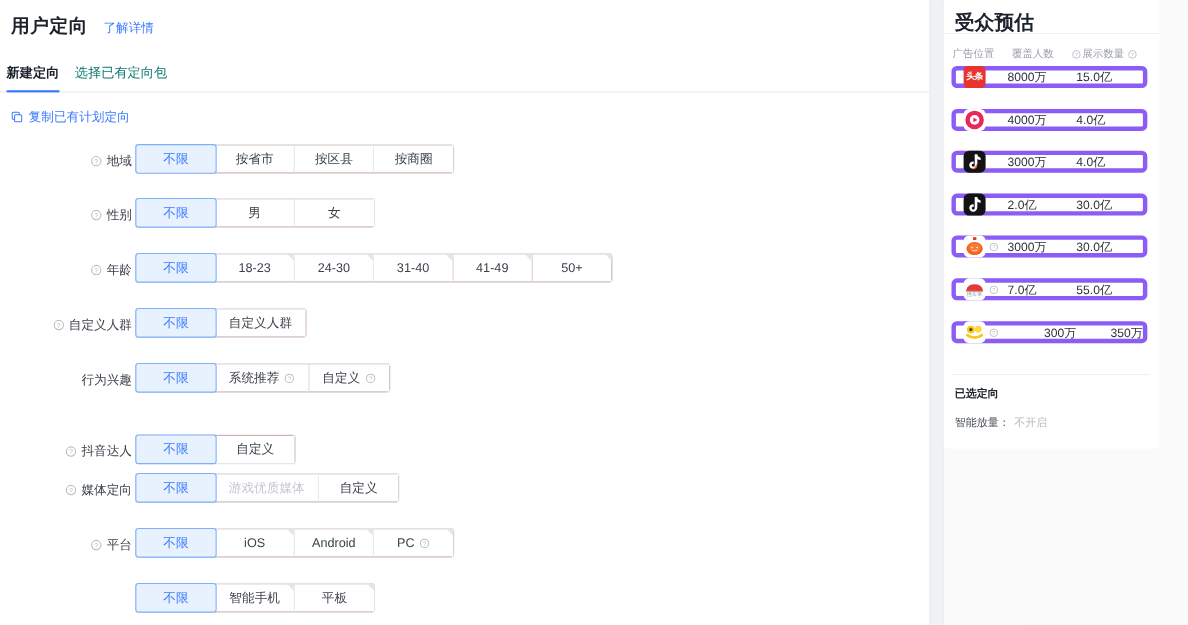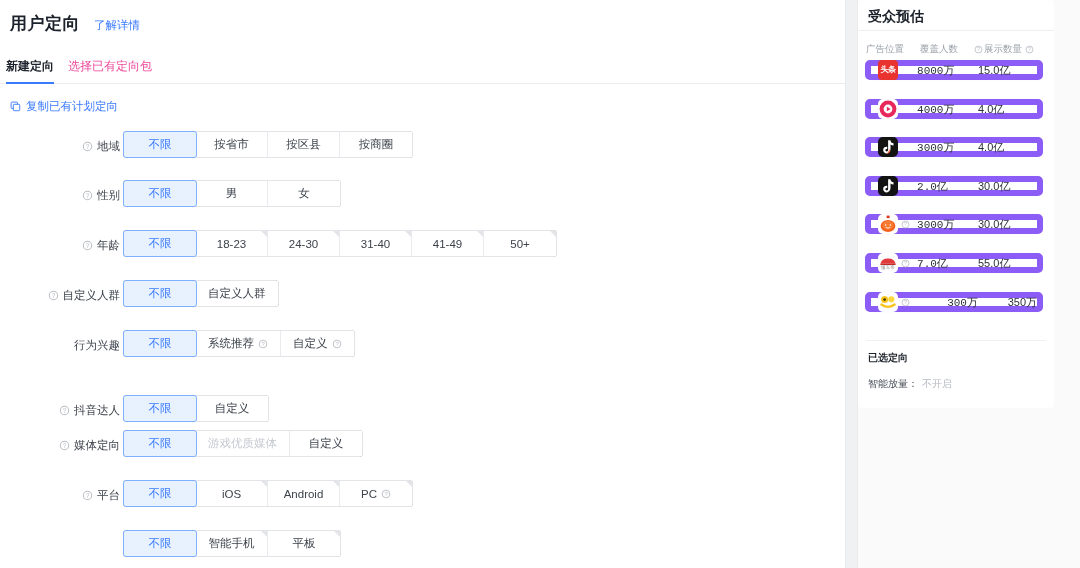--- a/index.html
+++ b/index.html
@@ -31,21 +31,21 @@
     font-size: 11.5px; color: #3a7afe; cursor: pointer;
   }
 
   .tabs {
     position: absolute; left: 0; top: 58px; width: 845px;
     height: 26px;
     border-bottom: 1px solid #ececec;
   }
   .tab {
     position: absolute; top: 0;
-    font-size: 12px; color: #ec4899; cursor: pointer;
+    font-size: 12px; color: #0f766e; cursor: pointer;
     padding-bottom: 8px;
   }
   .tab.active { color: #1c222b; font-weight: bold; }
   .tab.active::after {
     content: ""; position: absolute;
     left: 0; right: 0; bottom: -1px; height: 2px; background: #3a7afe;
   }
   .tab-1 { left: 6px; }
   .tab-2 { left: 68px; }
 
@@ -130,51 +130,51 @@
     background: #fafafa;
   }
   .side-panel {
     position: absolute; left: 0; top: 0;
     width: 196px; height: 408px;
     background: #ffffff;
     border-radius: 4px;
   }
   .side-title {
     position: absolute; left: 10px; top: 8px;
-    font-size: 14px; font-weight: bold; color: #1c222b;
+    font-size: 18px; font-weight: bold; color: #1c222b;
   }
   .side-sep {
     position: absolute; left: 0; top: 30px; width: 196px; height: 1px;
     background: #efefef;
   }
   .side-thead {
     position: absolute; left: 8px; top: 43px;
     width: 182px;
     display: flex; align-items: center;
     font-size: 9.5px; color: #9aa0a8;
   }
   .th-pos { width: 54px; }
   .th-reach { width: 64px; display: flex; align-items: center; gap: 16px; }
   .th-imp { width: 64px; display: flex; align-items: center; gap: 3px; }
   .th-q { width: 9px; height: 9px; display: block; flex: 0 0 9px; }
 
   .srow {
     position: absolute; left: 7px;
     width: 178px; height: 20px;
     background: #fff;
-    border: 6px solid #8b5cf6;
+    border: 4px solid #8b5cf6;
     border-radius: 5px;
     display: flex; align-items: center;
     box-shadow: 0 0 2px rgba(0,0,0,0.035);
   }
   .srow .cell-icon {
     width: 48px; display: flex; align-items: center; gap: 3px;
     padding-left: 7px;
   }
-  .srow .cell-reach { width: 64px; font-size: 11px; color: #2b313a; font-family: Liberation Mono, monospace; }
+  .srow .cell-reach { width: 64px; font-size: 11px; color: #2b313a; }
   .srow .cell-imp   { width: 62px; font-size: 11px; color: #2b313a; }
   .icon-box {
     width: 20px; height: 20px; border-radius: 5px;
     display: flex; align-items: center; justify-content: center;
     overflow: hidden; flex: 0 0 20px;
   }
   .cell-icon .qmark { width: 9px; height: 9px; flex: 0 0 9px; }
 
   .side-sep2 {
     position: absolute; left: 8px; top: 340px; width: 180px; height: 1px;

